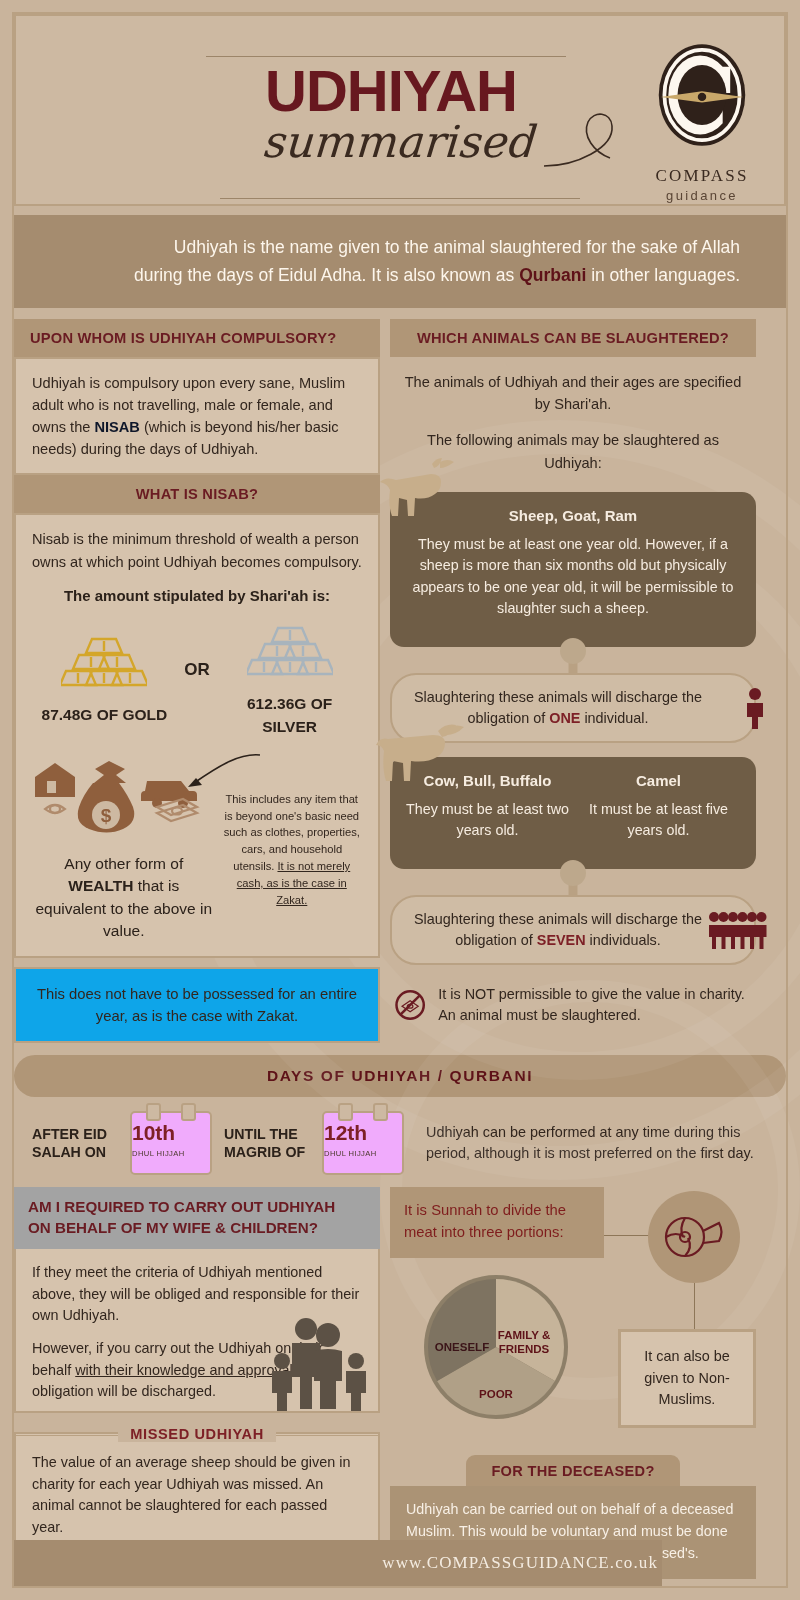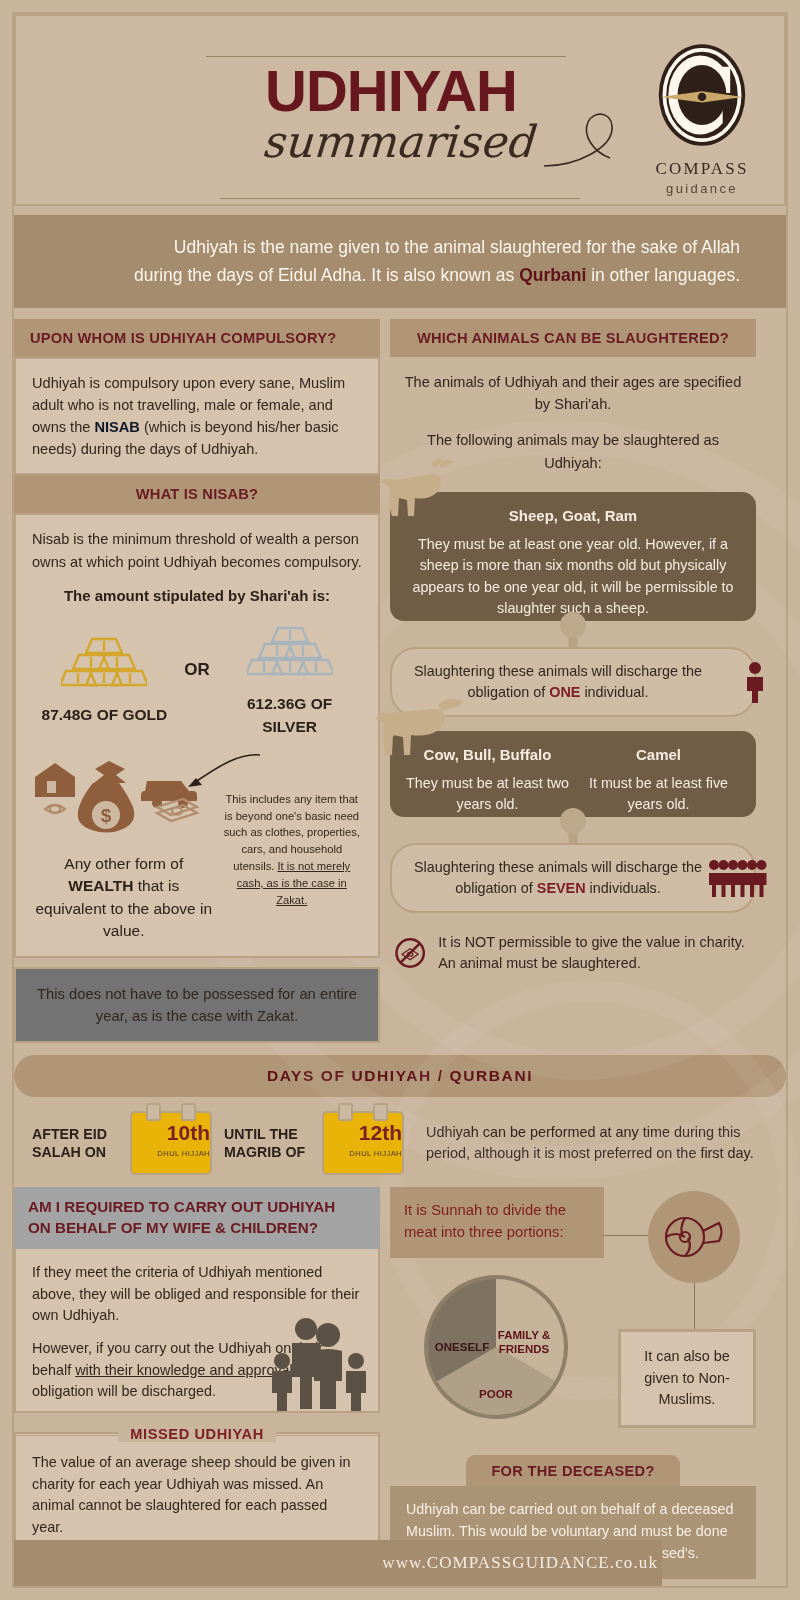--- a/index.html
+++ b/index.html
@@ -60,21 +60,21 @@
     font-style: italic; font-size: 44px; color: #3a2a20;
     line-height: 1;
     transform: skewX(-6deg);
   }
   .script-swirl { position: absolute; left: 520px; top: 88px; }
   .logo { position: absolute; right: 22px; top: 26px; width: 120px; text-align: center; }
   .logo-mark { width: 94px; height: 106px; margin: 0 auto; }
   .logo-name {
     font-family: "Liberation Serif", serif;
     font-size: 17px; letter-spacing: 2.2px; color: #3a2a20;
-    margin-top: 7px;
+    margin-top: 14px;
   }
   .logo-sub {
     font-size: 13px; letter-spacing: 2.4px; color: #5a4535; margin-top: 2px;
   }
 
   
   .intro {
     margin: 9px 14px 0 14px;
     background: #a58c6f;
     padding: 18px 46px;
@@ -133,38 +133,38 @@
     margin-top: 6px; font-size: 15.5px; line-height: 1.45; color: #2b211a;
   }
   .wealth-caption b { font-weight: bold; }
   .wealth-right {
     width: 150px; font-size: 11.2px; line-height: 1.5;
     text-align: center; color: #32261e; padding-top: 36px;
   }
   .wealth-right u { text-decoration: underline; }
 
   .note-panel {
-    background: #737373; border: 2px solid #b9a183;
+    background: #0ea5e9; border: 2px solid #b9a183;
     margin-top: 9px; padding: 14px 16px;
     text-align: center; font-size: 14.8px; line-height: 1.5; color: #32261e;
   }
 
   
   .intro-right {
     text-align: center; font-size: 14.6px; line-height: 1.55;
     color: #32261e; padding: 14px 12px 4px;
   }
   .intro-right p + p { margin-top: 13px; }
 
   .animal-card {
     position: relative;
     background: #6f5d46;
     border-radius: 14px;
     color: #f6ece0;
-    padding: 13px 16px 2px;
+    padding: 13px 16px 28px;
     margin-top: 14px;
     text-align: center;
     font-size: 14.3px;
     line-height: 1.48;
   }
   .animal-card .ac-title { font-weight: bold; font-size: 15px; margin-bottom: 7px; }
   .animal-icon { position: absolute; left: -12px; top: -34px; }
   .animal-icon.cow { left: -14px; top: -42px; }
 
   .two-up { display: flex; gap: 8px; }
@@ -216,22 +216,22 @@
     margin-top: 14px; padding: 0 18px;
   }
   .days-label {
     font-weight: bold; font-size: 14.2px; color: #2b211a; line-height: 1.3;
     text-align: left; width: 86px;
   }
   .cal {
     position: relative;
     width: 82px; height: 64px;
     border: 2px solid #b9a183; border-radius: 5px;
-    background: #eab308;
-    text-align: right; padding-top: 8px;
+    background: #f0abfc;
+    text-align: left; padding-top: 8px;
   }
   .cal:before, .cal:after {
     content: ""; position: absolute; top: -10px;
     width: 11px; height: 14px;
     border: 2px solid #b9a183; border-radius: 3px;
     background: #cdb9a2;
   }
   .cal:before { left: 14px; }
   .cal:after { right: 14px; }
   .cal-day { font-size: 21px; font-weight: bold; color: #7d2026; line-height: 1.1; }

